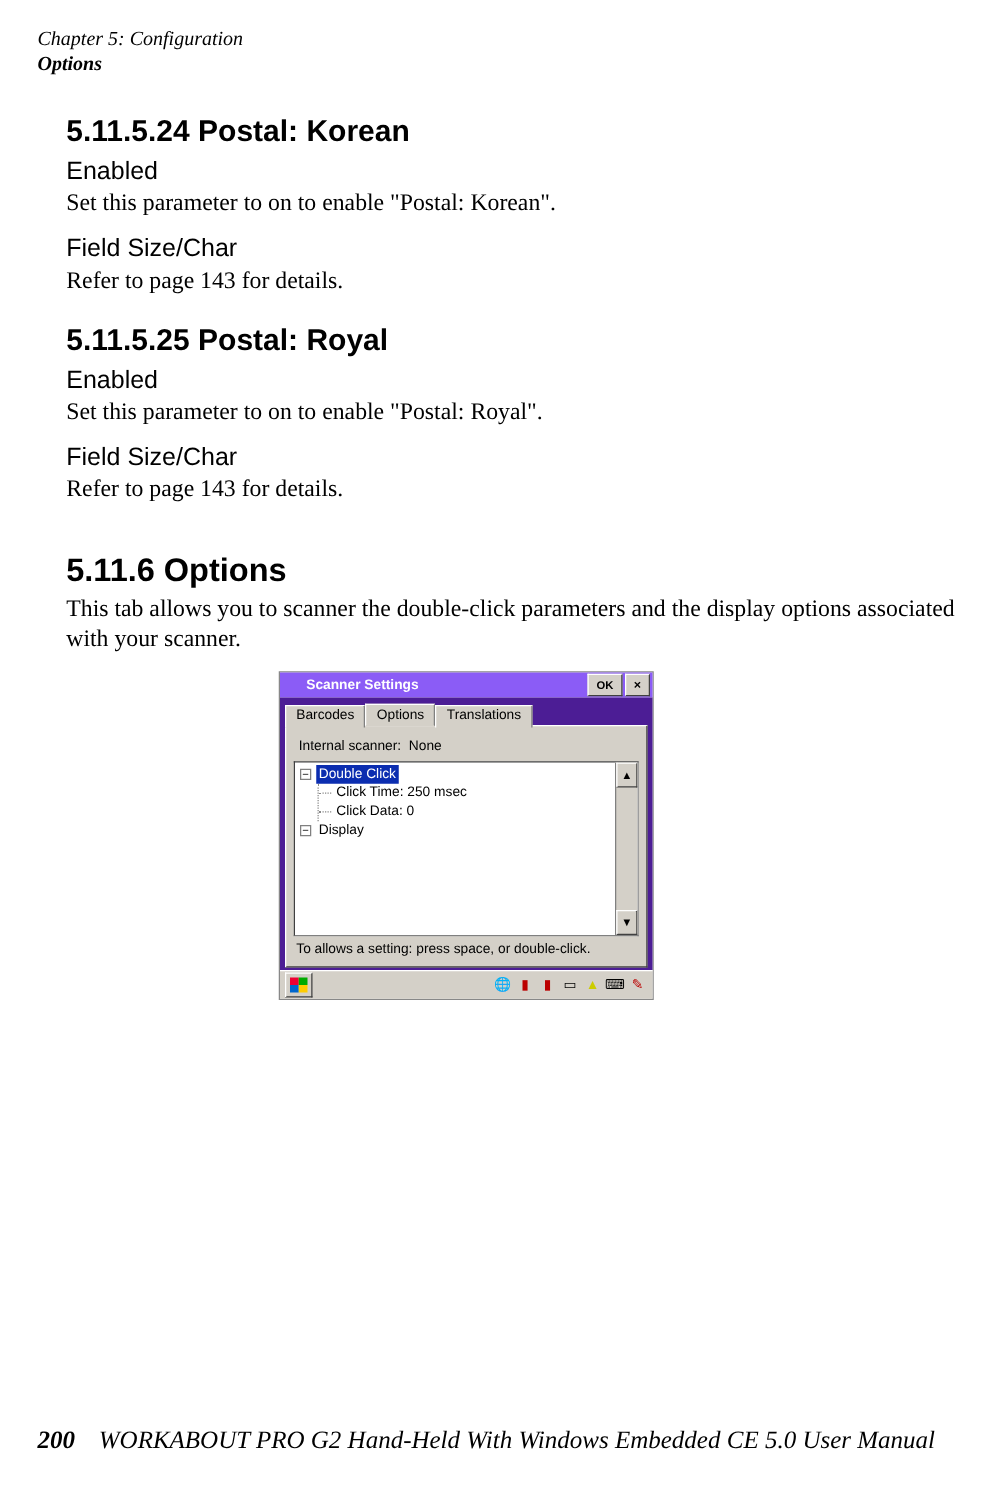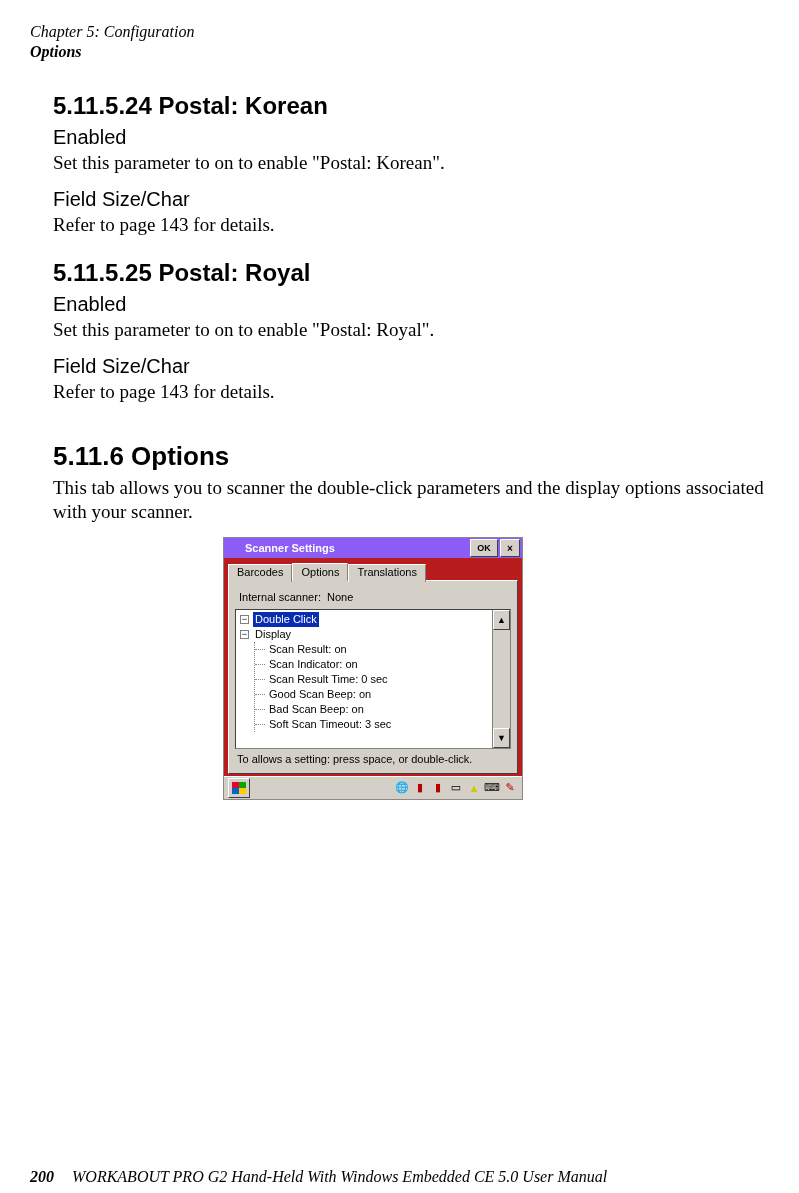--- a/index.html
+++ b/index.html
@@ -48,25 +48,25 @@
     margin: 6px 0 2px 0;
   }
   .body-text {
     font-size: 19px;
     line-height: 1.3;
     margin: 0 0 12px 0;
   }
   .body-text .ital { }
   .footer {
     position: absolute;
-    bottom: 7px;
+    bottom: 29px;
     left: 30px;
     right: 30px;
     font-style: italic;
-    font-size: 16px;
+    font-size: 20px;
   }
   .footer .pagenum {
     font-weight: bold;
     font-style: italic;
     margin-right: 14px;
   }
 
   
   .figure-wrap {
     margin: 12px 0 0 170px;
@@ -97,21 +97,21 @@
     display: flex;
     align-items: center;
     justify-content: center;
     font-family: Arial, sans-serif;
     font-size: 10px;
     font-weight: bold;
     cursor: pointer;
   }
   .tb-btn.ok { width: 26px; font-size: 9px; }
   .dlg-body {
-    background: #b91c1c;
+    background: #4c1d95;
     padding: 4px 4px 2px 4px;
   }
   .tabs-row { display: flex; gap: 0; }
   .tab {
     background: #d4d0c8;
     border: 1px solid #fff;
     border-right-color: #808080;
     border-bottom: none;
     padding: 2px 8px;
     font-size: 11px;
@@ -314,31 +314,27 @@
         <div class="tab-panel">
           <div class="internal-line">
             <span>Internal scanner:</span>&nbsp;&nbsp;<span>None</span>
           </div>
           <div class="tree-box">
             <div class="tree-inner">
               <div class="tree-root">
                 <span class="minus-box">−</span>
                 <span class="root-label selected">Double Click</span>
               </div>
+              <div class="tree-children">
+                <div class="tree-leaf">Click Time: 250 msec</div>
+                <div class="tree-leaf">Click Data: 0</div>
+              </div>
               <div class="tree-root">
                 <span class="minus-box">−</span>
                 <span class="root-label">Display</span>
-              </div>
-              <div class="tree-children">
-                <div class="tree-leaf">Scan Result: on</div>
-                <div class="tree-leaf">Scan Indicator: on</div>
-                <div class="tree-leaf">Scan Result Time: 0 sec</div>
-                <div class="tree-leaf">Good Scan Beep: on</div>
-                <div class="tree-leaf">Bad Scan Beep: on</div>
-                <div class="tree-leaf">Soft Scan Timeout: 3 sec</div>
               </div>
             </div>
             <div class="tree-scroll">
               <div class="arrow-btn">▲</div>
               <div class="arrow-btn">▼</div>
             </div>
           </div>
           <div class="hint-text">To allows a setting: press space, or double-click.</div>
         </div>
       </div>

